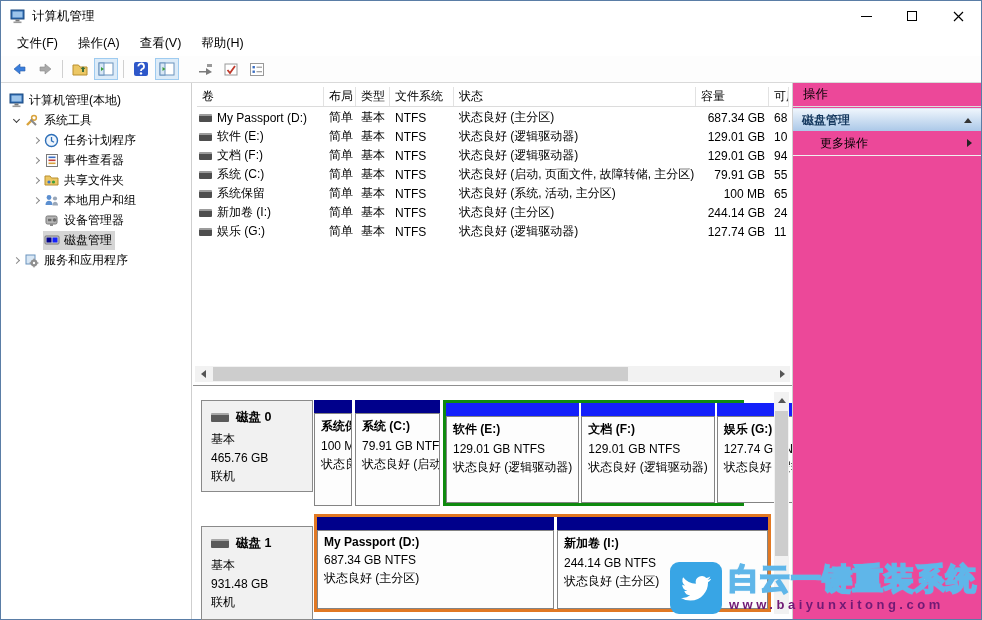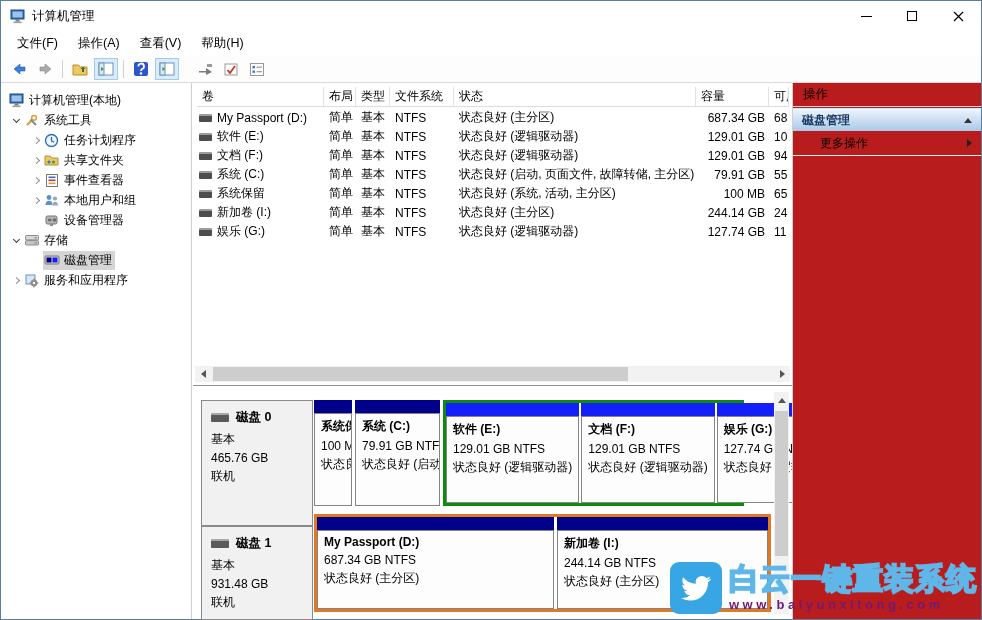--- a/index.html
+++ b/index.html
@@ -22,21 +22,21 @@
 
   
   .toolbar { position:absolute; left:0; top:55px; right:0; height:27px; display:flex; align-items:center; padding-left:5px; background:#fdfdfd; border-bottom:1px solid #d9d9d9; }
   .tbtn { width:24px; height:22px; display:flex; align-items:center; justify-content:center; margin:0 1px; }
   .tbtn.hl { border:1px solid #9ecbf0; background:#dcebf8; }
   .tsep { width:1px; height:18px; background:#d0d0d0; margin:0 4px; }
 
   
   .pane-tree { position:absolute; left:0; top:82px; width:191px; bottom:0; border-right:1px solid #cfcfcf; background:#fff; padding-top:7px; }
   .pane-center { position:absolute; left:192px; top:82px; width:599px; bottom:0; background:#fff; }
-  .pane-actions { position:absolute; left:791px; top:82px; right:0; bottom:0; border-left:1px solid #cfcfcf; background:#b91c1c; }
+  .pane-actions { position:absolute; left:791px; top:82px; right:0; bottom:0; border-left:1px solid #cfcfcf; background:#ec4899; }
 
   
   .trow { height:20px; display:flex; align-items:center; white-space:nowrap; }
   .slot { width:14px; display:flex; align-items:center; justify-content:center; flex:none; }
   .chev { width:5px; height:5px; border-top:1px solid; border-right:1px solid; display:block; }
   .chev.r { color:#8a8a8a; transform:rotate(45deg); }
   .chev.d { color:#3c3c3c; transform:rotate(135deg); margin-top:-2px; }
   .ticn { width:17px; height:16px; display:flex; align-items:center; justify-content:center; flex:none; margin-right:4px; }
   .hl-wrap { display:flex; align-items:center; padding:1px 3px 1px 0; }
   .trow.sel .hl-wrap { background:#d5d5d5; }
@@ -251,54 +251,54 @@
       <span class="tlabel">任务计划程序</span>
         </span>
     </div>
 
     <div class="trow" style="padding-left:28px">
       <span class="slot">
           <i class="chev r"></i>
         </span>
       <span class="hl-wrap">
           <span class="ticn">
-            <svg width="16" height="14" viewBox="0 0 16 14">
-              <path d="M1 4 L1 12 L14 12 L14 5 L7.5 5 L6 3 L1 3 Z" fill="#ecc764" stroke="#b98f2e"></path>
-              <circle cx="5" cy="9" r="1.6" fill="#3a76c8"></circle>
-              <circle cx="9.5" cy="9" r="1.6" fill="#3c9e3c"></circle>
-            </svg>
-          </span>
-      <span class="tlabel">共享文件夹</span>
-        </span>
-    </div>
-
-    <div class="trow" style="padding-left:28px">
-      <span class="slot">
-          <i class="chev r"></i>
-        </span>
-      <span class="hl-wrap">
-          <span class="ticn">
             <svg width="14" height="15" viewBox="0 0 14 15">
               <rect x="1.5" y="1.5" width="11" height="12" fill="#fdfdfd" stroke="#7a7a7a"></rect>
               <rect x="3.5" y="3.5" width="7" height="1.6" fill="#3a6ec2"></rect>
               <rect x="3.5" y="6.5" width="7" height="1.6" fill="#c23b3b"></rect>
               <rect x="3.5" y="9.5" width="7" height="1.6" fill="#d9a33c"></rect>
             </svg>
           </span>
       <span class="tlabel">事件查看器</span>
         </span>
     </div>
 
     <div class="trow" style="padding-left:28px">
       <span class="slot">
           <i class="chev r"></i>
         </span>
       <span class="hl-wrap">
           <span class="ticn">
             <svg width="16" height="14" viewBox="0 0 16 14">
+              <path d="M1 4 L1 12 L14 12 L14 5 L7.5 5 L6 3 L1 3 Z" fill="#ecc764" stroke="#b98f2e"></path>
+              <circle cx="5" cy="9" r="1.6" fill="#3a76c8"></circle>
+              <circle cx="9.5" cy="9" r="1.6" fill="#3c9e3c"></circle>
+            </svg>
+          </span>
+      <span class="tlabel">共享文件夹</span>
+        </span>
+    </div>
+
+    <div class="trow" style="padding-left:28px">
+      <span class="slot">
+          <i class="chev r"></i>
+        </span>
+      <span class="hl-wrap">
+          <span class="ticn">
+            <svg width="16" height="14" viewBox="0 0 16 14">
               <circle cx="5" cy="4.5" r="2.4" fill="#5b8fd0"></circle>
               <path d="M1.5 12 C1.5 9 3 7.8 5 7.8 C7 7.8 8.5 9 8.5 12 Z" fill="#5b8fd0"></path>
               <circle cx="11" cy="5.5" r="2.1" fill="#9aa7b8"></circle>
               <path d="M8.5 12.5 C8.5 10 9.5 8.7 11 8.7 C12.8 8.7 14 10 14 12.5 Z" fill="#9aa7b8"></path>
             </svg>
           </span>
       <span class="tlabel">本地用户和组</span>
         </span>
     </div>
 
@@ -311,36 +311,20 @@
               <rect x="2" y="3" width="11" height="8" rx="1.5" fill="#b5b5b5" stroke="#777"></rect>
               <circle cx="10.5" cy="7" r="1.8" fill="#6a6a6a"></circle>
               <rect x="4" y="5.8" width="3.4" height="2.4" fill="#6a6a6a"></rect>
               <rect x="6" y="11" width="3" height="2" fill="#8a8a8a"></rect>
             </svg>
           </span>
       <span class="tlabel">设备管理器</span>
         </span>
     </div>
 
-    <div class="trow" style="padding-left:8px">
-      <span class="slot">
-          <i class="chev d"></i>
-        </span>
-      <span class="hl-wrap">
-          <span class="ticn">
-            <svg width="16" height="14" viewBox="0 0 16 14">
-              <rect x="1.5" y="2.5" width="13" height="4.4" rx="1" fill="#d8d8d8" stroke="#8a8a8a"></rect>
-              <rect x="1.5" y="7.6" width="13" height="4.4" rx="1" fill="#c7c7c7" stroke="#8a8a8a"></rect>
-              <rect x="10.5" y="4" width="2.4" height="1.4" fill="#6fae6f"></rect>
-              <rect x="10.5" y="9.1" width="2.4" height="1.4" fill="#6fae6f"></rect>
-            </svg>
-          </span>
-      <span class="tlabel">存储</span>
-        </span>
-    </div>
 
     <div class="trow sel" style="padding-left:28px">
       <span class="slot"></span>
       <span class="hl-wrap">
           <span class="ticn">
             <svg width="16" height="12" viewBox="0 0 16 12">
               <rect x="1" y="2" width="14" height="8" rx="1" fill="#cfcfcf" stroke="#777"></rect>
               <rect x="2.5" y="3.5" width="5" height="5" fill="#00008b"></rect>
               <rect x="8.5" y="3.5" width="5" height="5" fill="#1420fa"></rect>
             </svg>
@@ -474,21 +458,21 @@
           <i class="tri l"></i>
         </div>
       <div class="hthumb"></div>
       <div class="sbtn" style="right:0">
           <i class="tri r"></i>
         </div>
     </div>
 
     <div class="graph">
 
-      <div class="disklabel" style="top:14px;height:126px">
+      <div class="disklabel" style="top:14px;height:92px">
         <div class="dname">
             <i class="diskico"></i>
             <span>磁盘 0</span>
           </div>
         <div class="dline">基本</div>
         <div class="dline">465.76 GB</div>
         <div class="dline">联机</div>
       </div>
 
       <div class="parts" style="left:121px;top:14px;height:106px">

